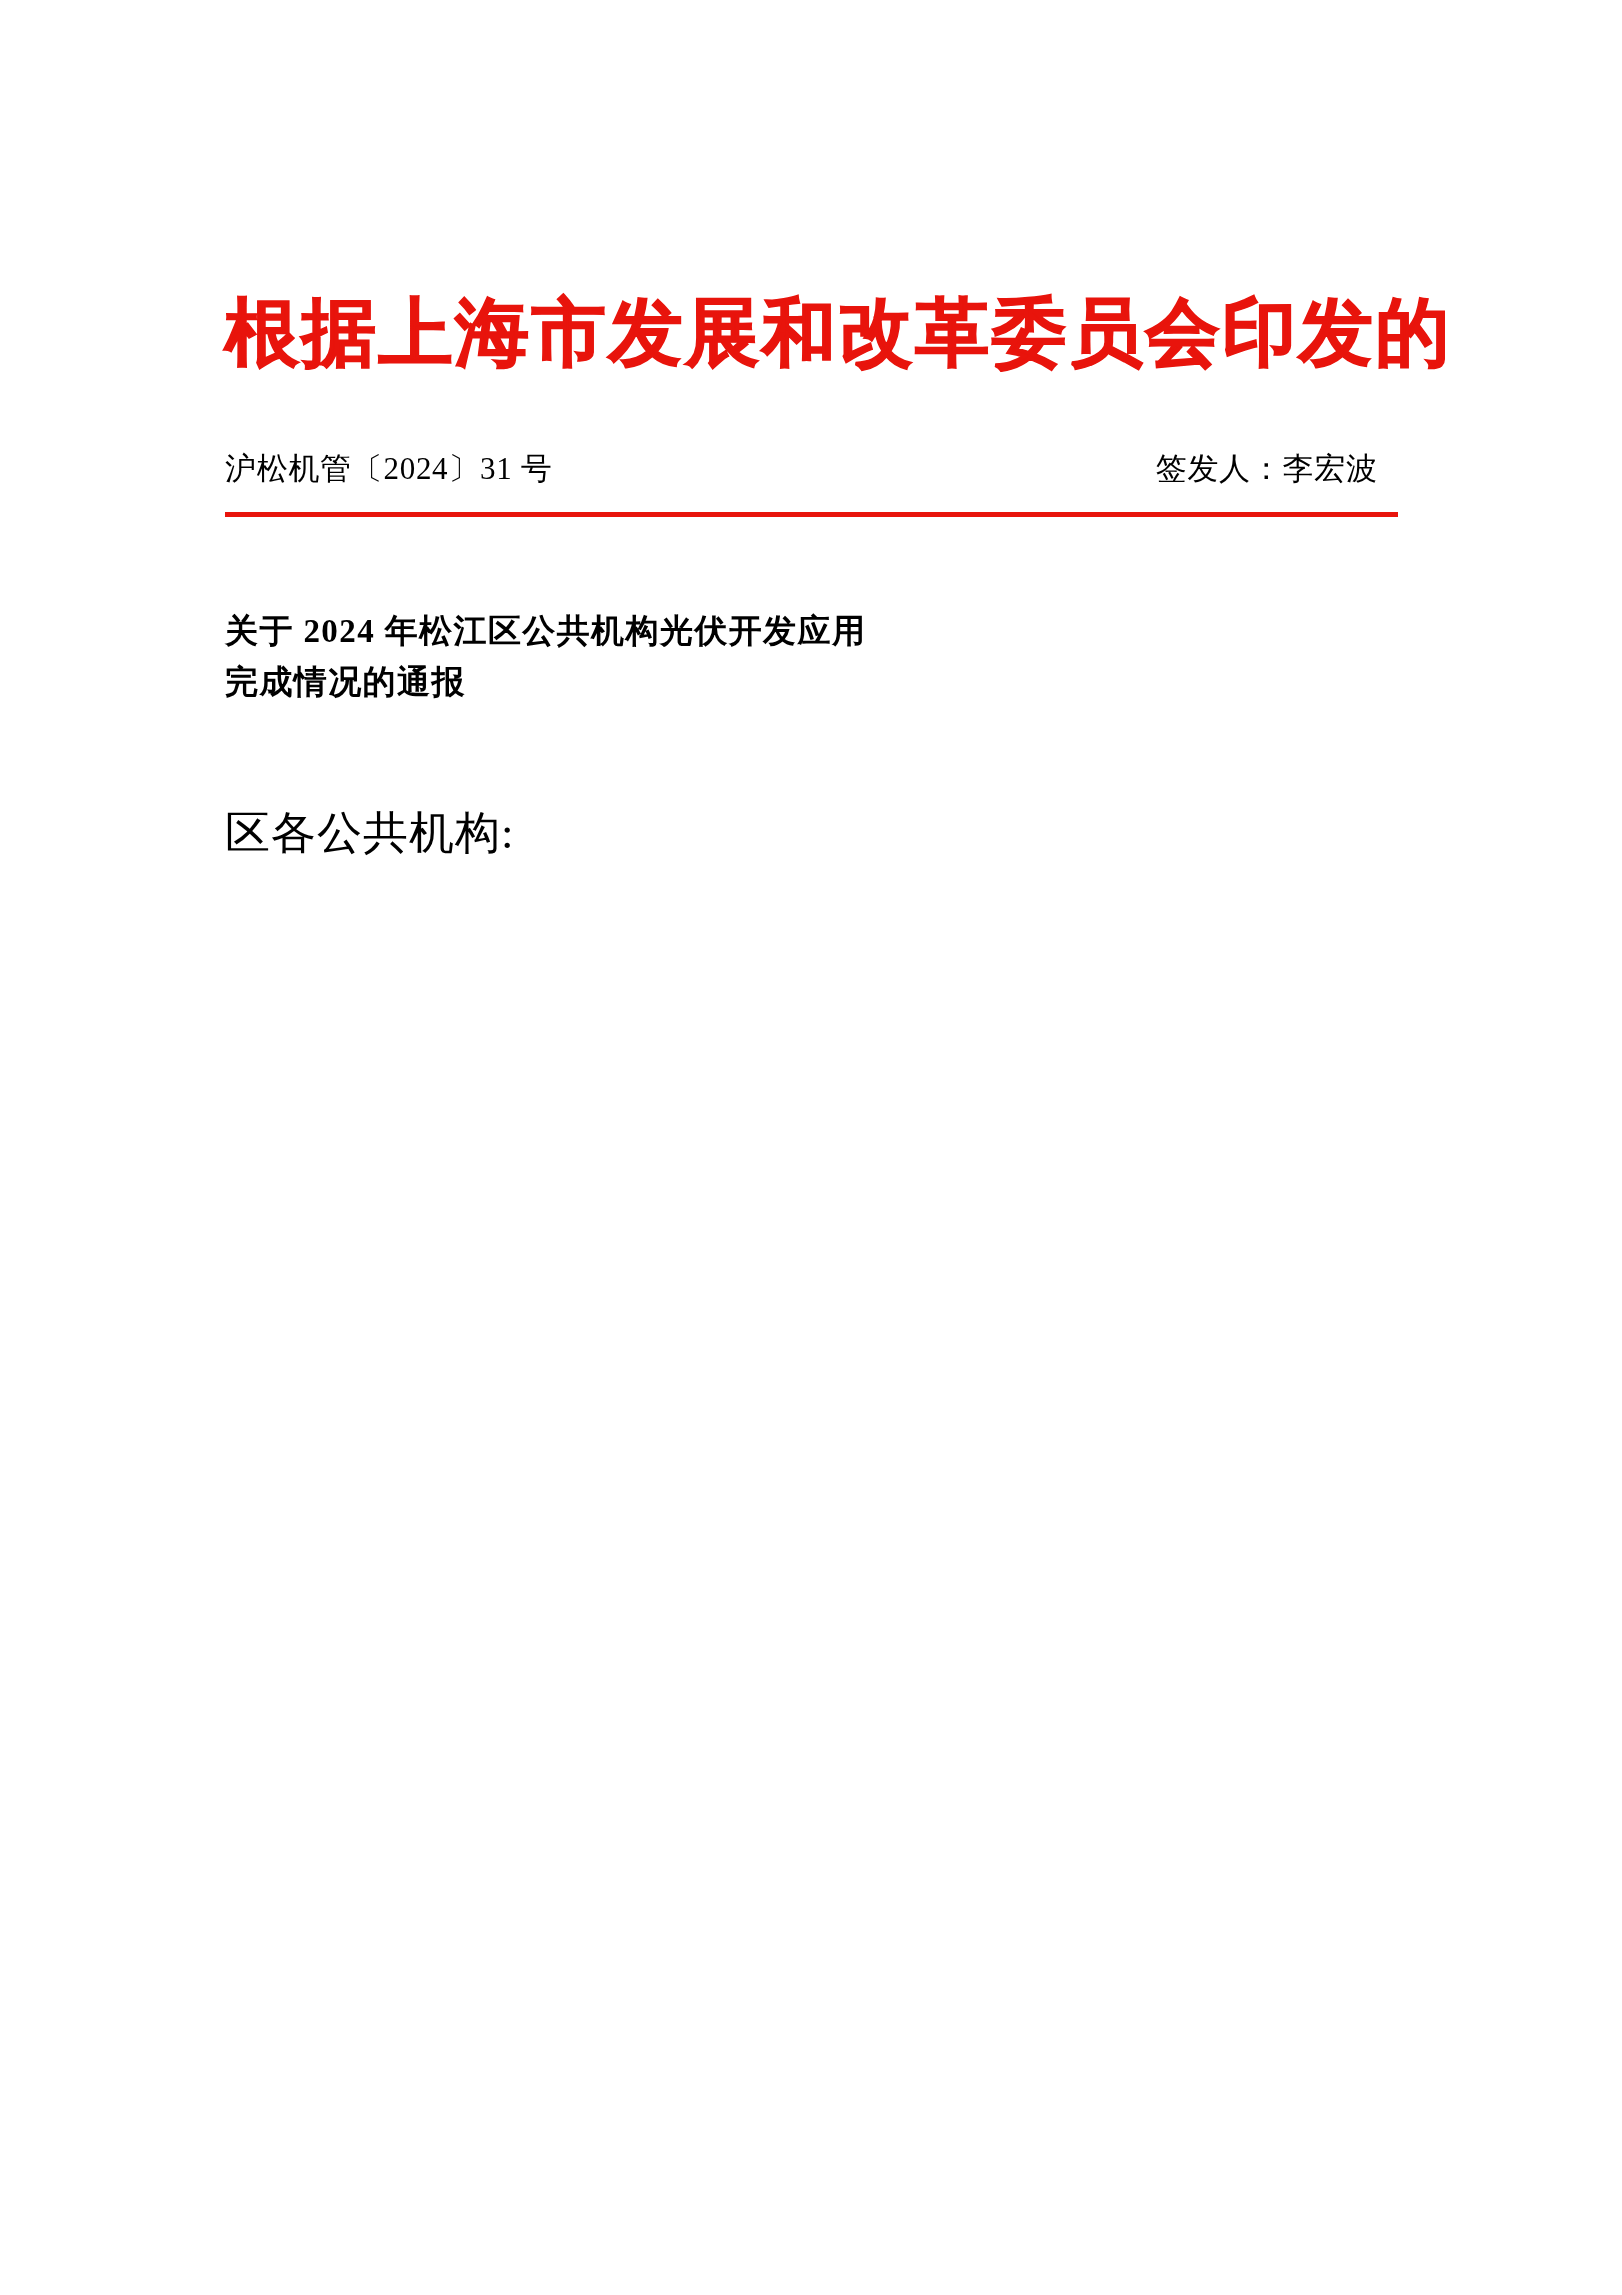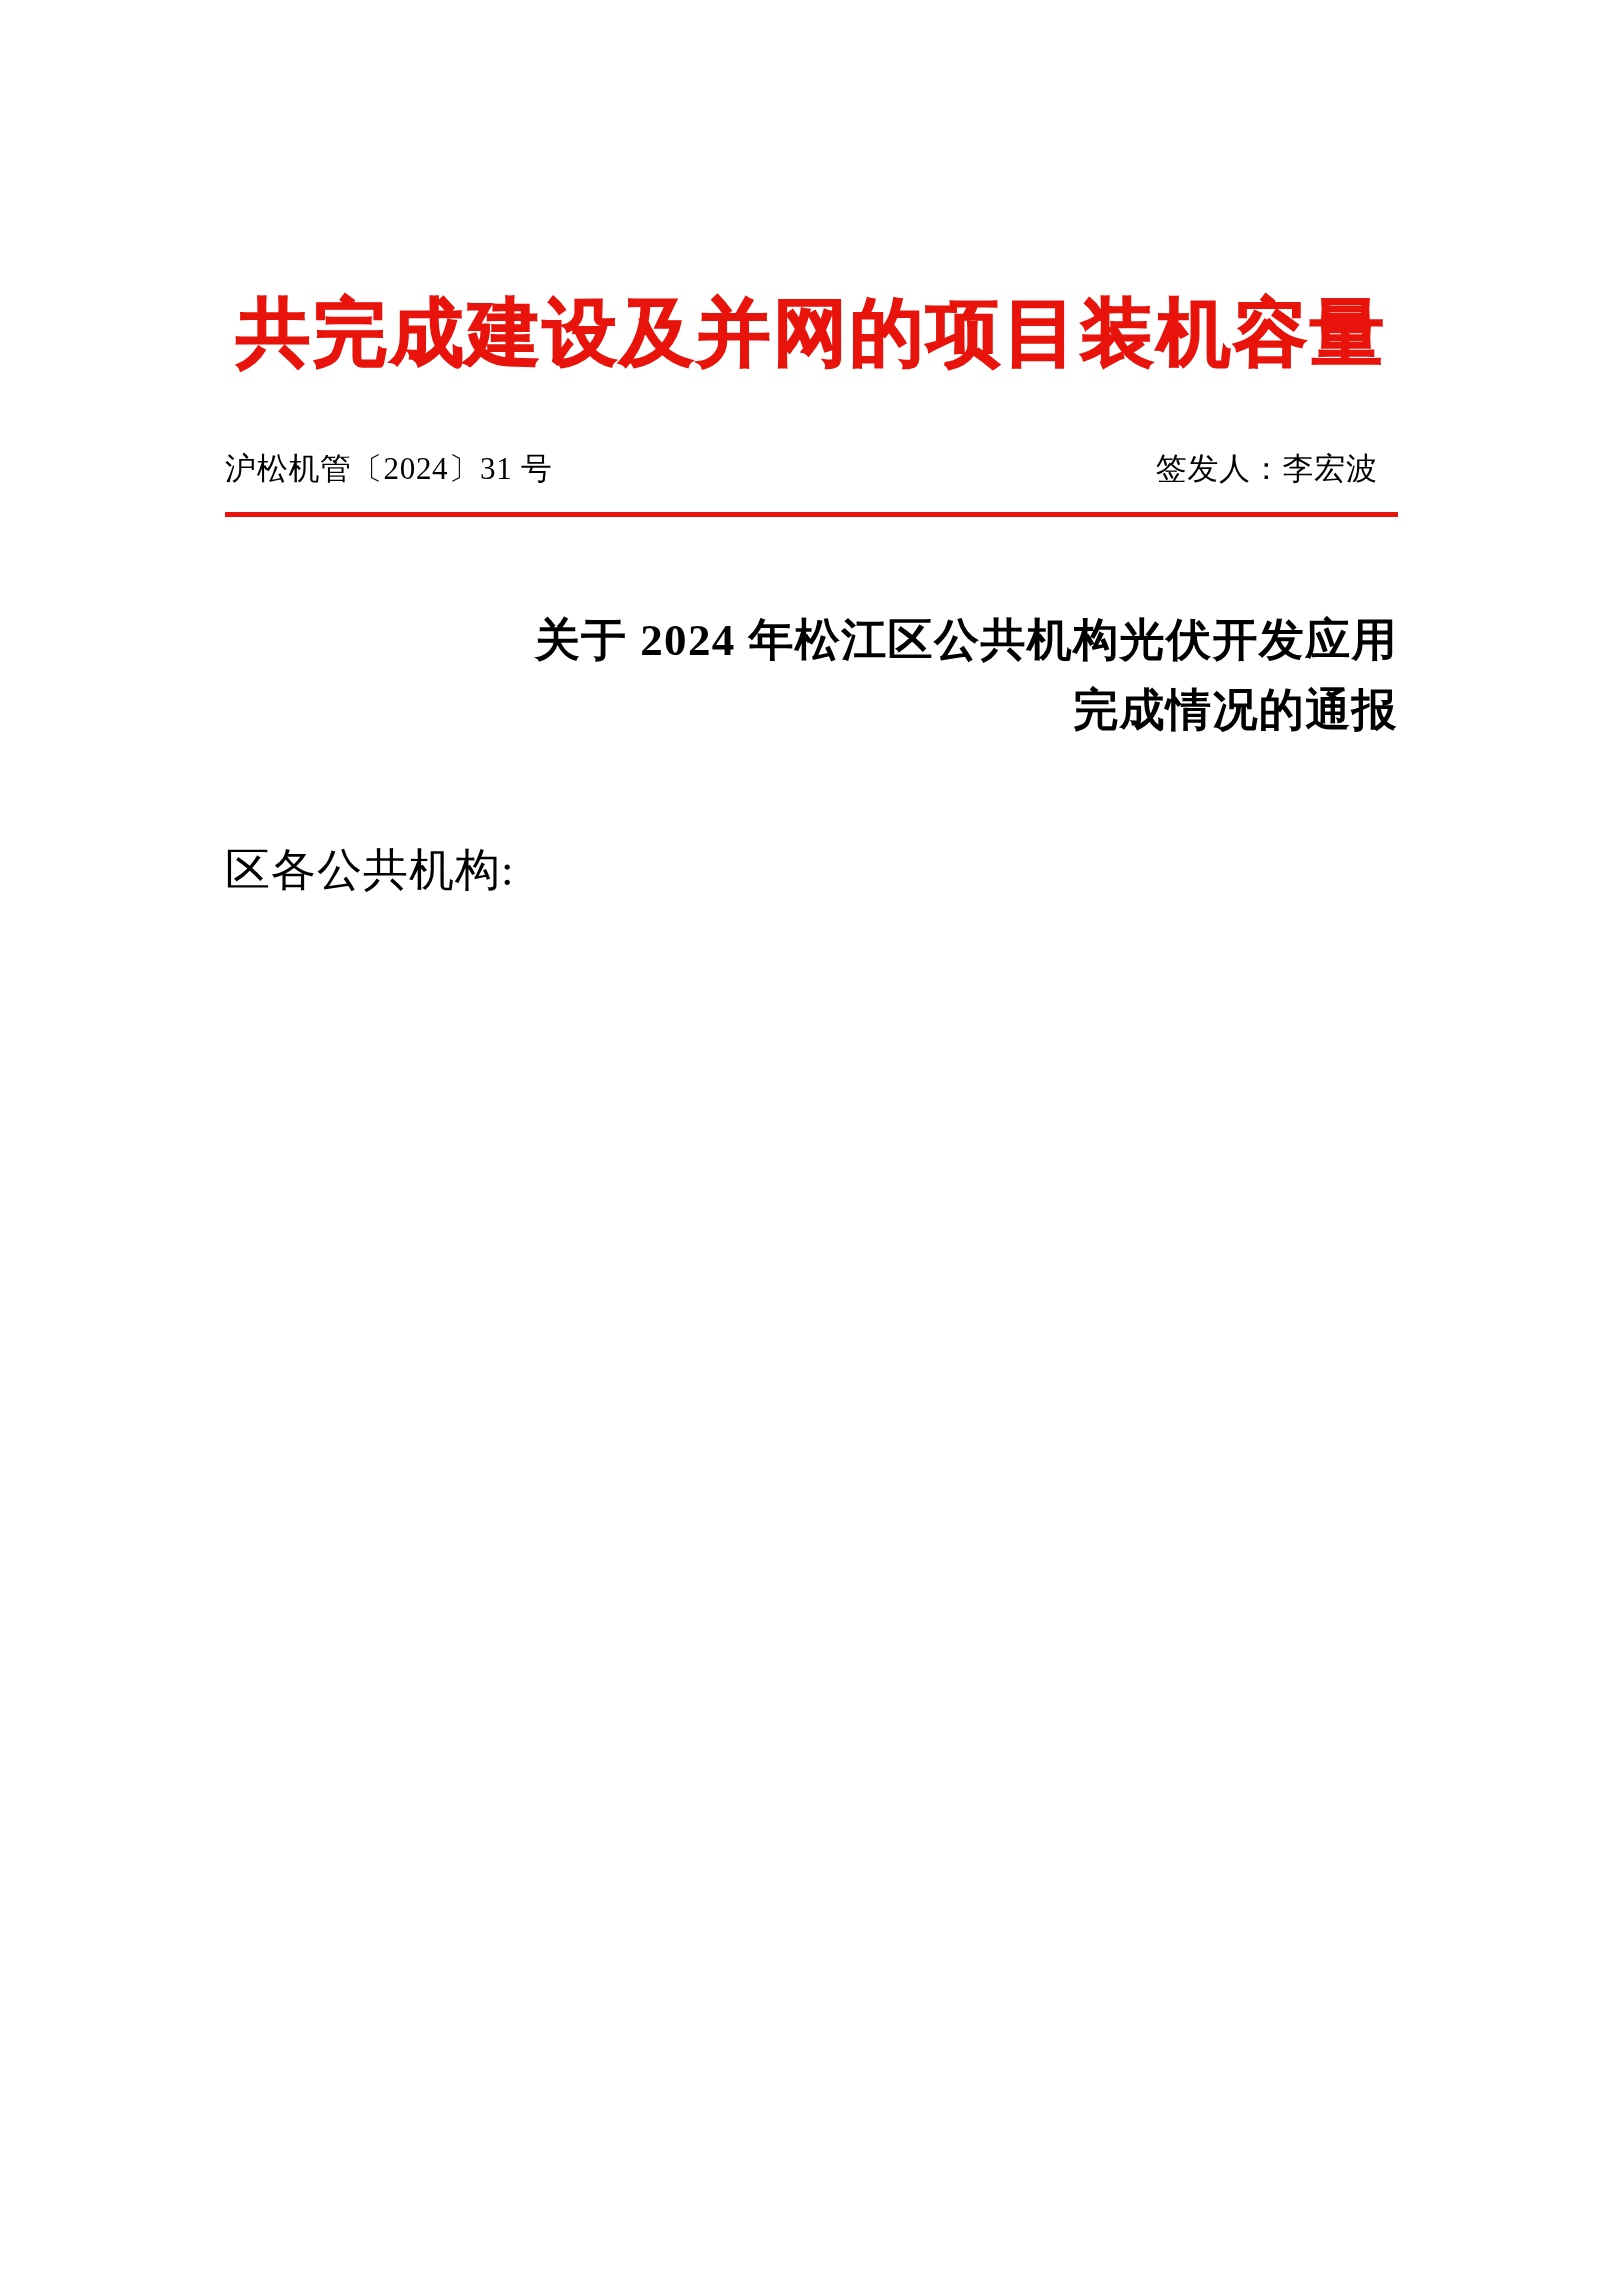--- a/index.html
+++ b/index.html
@@ -62,23 +62,23 @@
   .red-rule {
     margin-top: 24.5px;
     height: 4.8px;
     background: #e8140c;
     width: 100%;
   }
 
   
   .doc-title {
     margin-top: 89px;
-    text-align: right;
+    text-align: left;
     font-weight: bold;
-    font-size: 45px;
+    font-size: 33px;
     line-height: 1.55;
     letter-spacing: 1.4px;
   }
   .doc-title div { white-space: nowrap; }
 
   
   .body-text {
     margin-top: 82px;
     font-size: 45px;
     line-height: 1.95;
@@ -92,21 +92,21 @@
     text-indent: 2em;
     margin: 0;
   }
 </style>
 </head>
 <body>
 
 <div class="page">
 
   <div class="masthead">
-    <div class="masthead-title">共完成建设及并网的项目装机容量</div>
+    <div class="masthead-title">根据上海市发展和改革委员会印发的</div>
   </div>
 
   <div class="docnum-row">
     <div class="docnum">沪松机管〔2024〕31 号</div>
     <div class="signer">签发人：李宏波</div>
   </div>
 
   <div class="red-rule"></div>
 
   <div class="doc-title">

